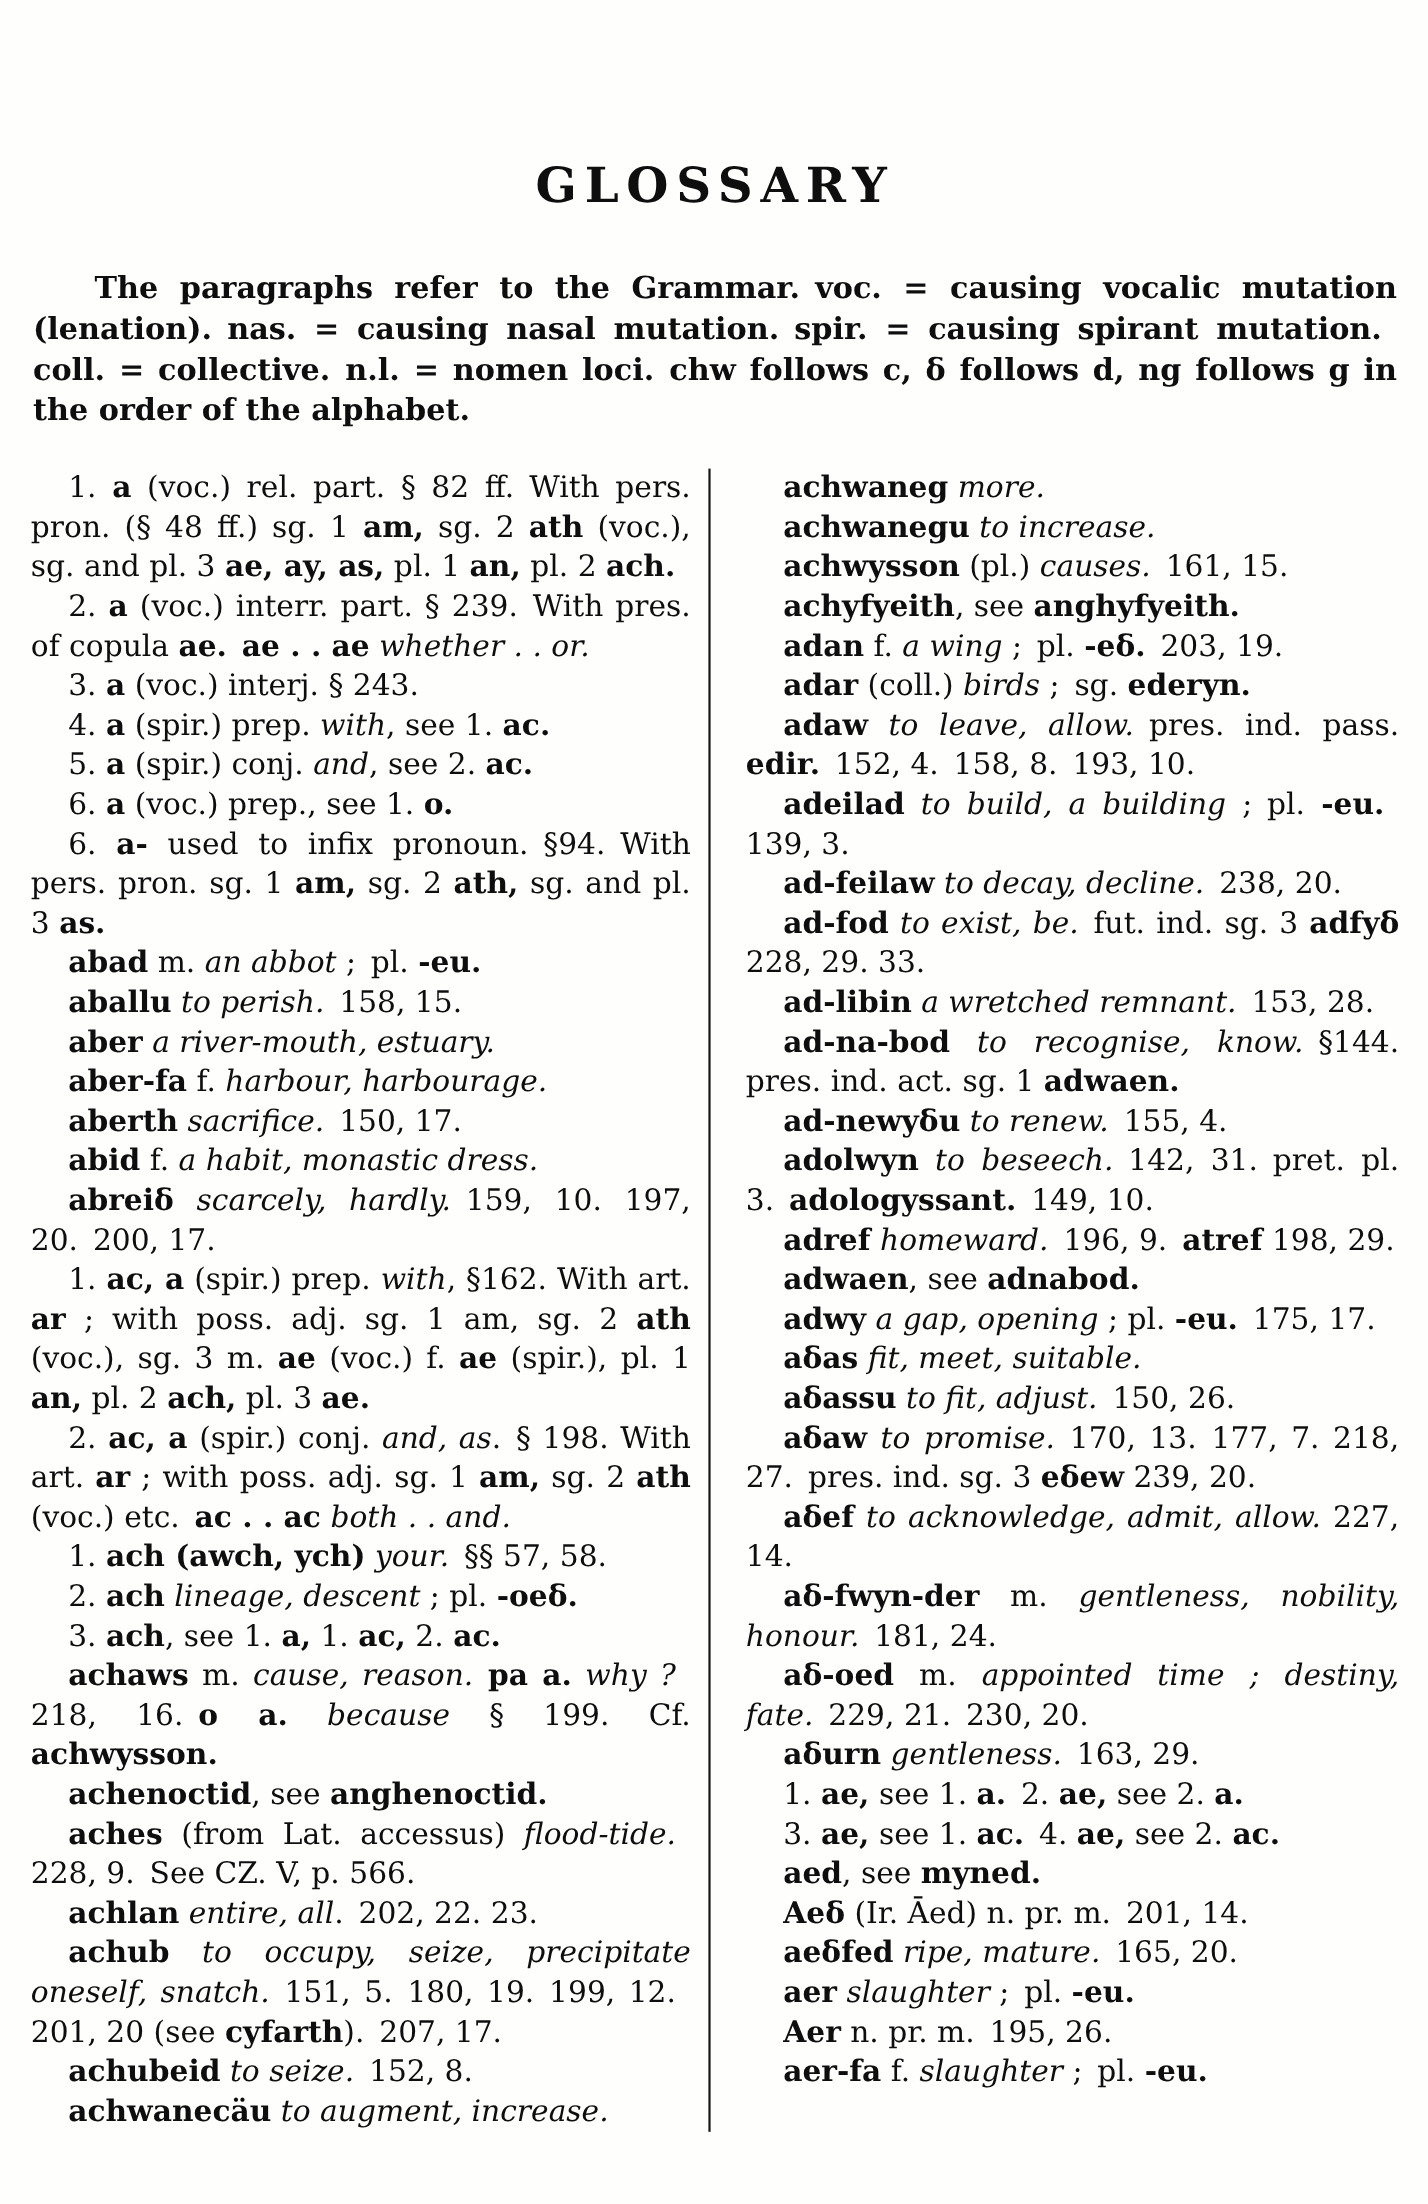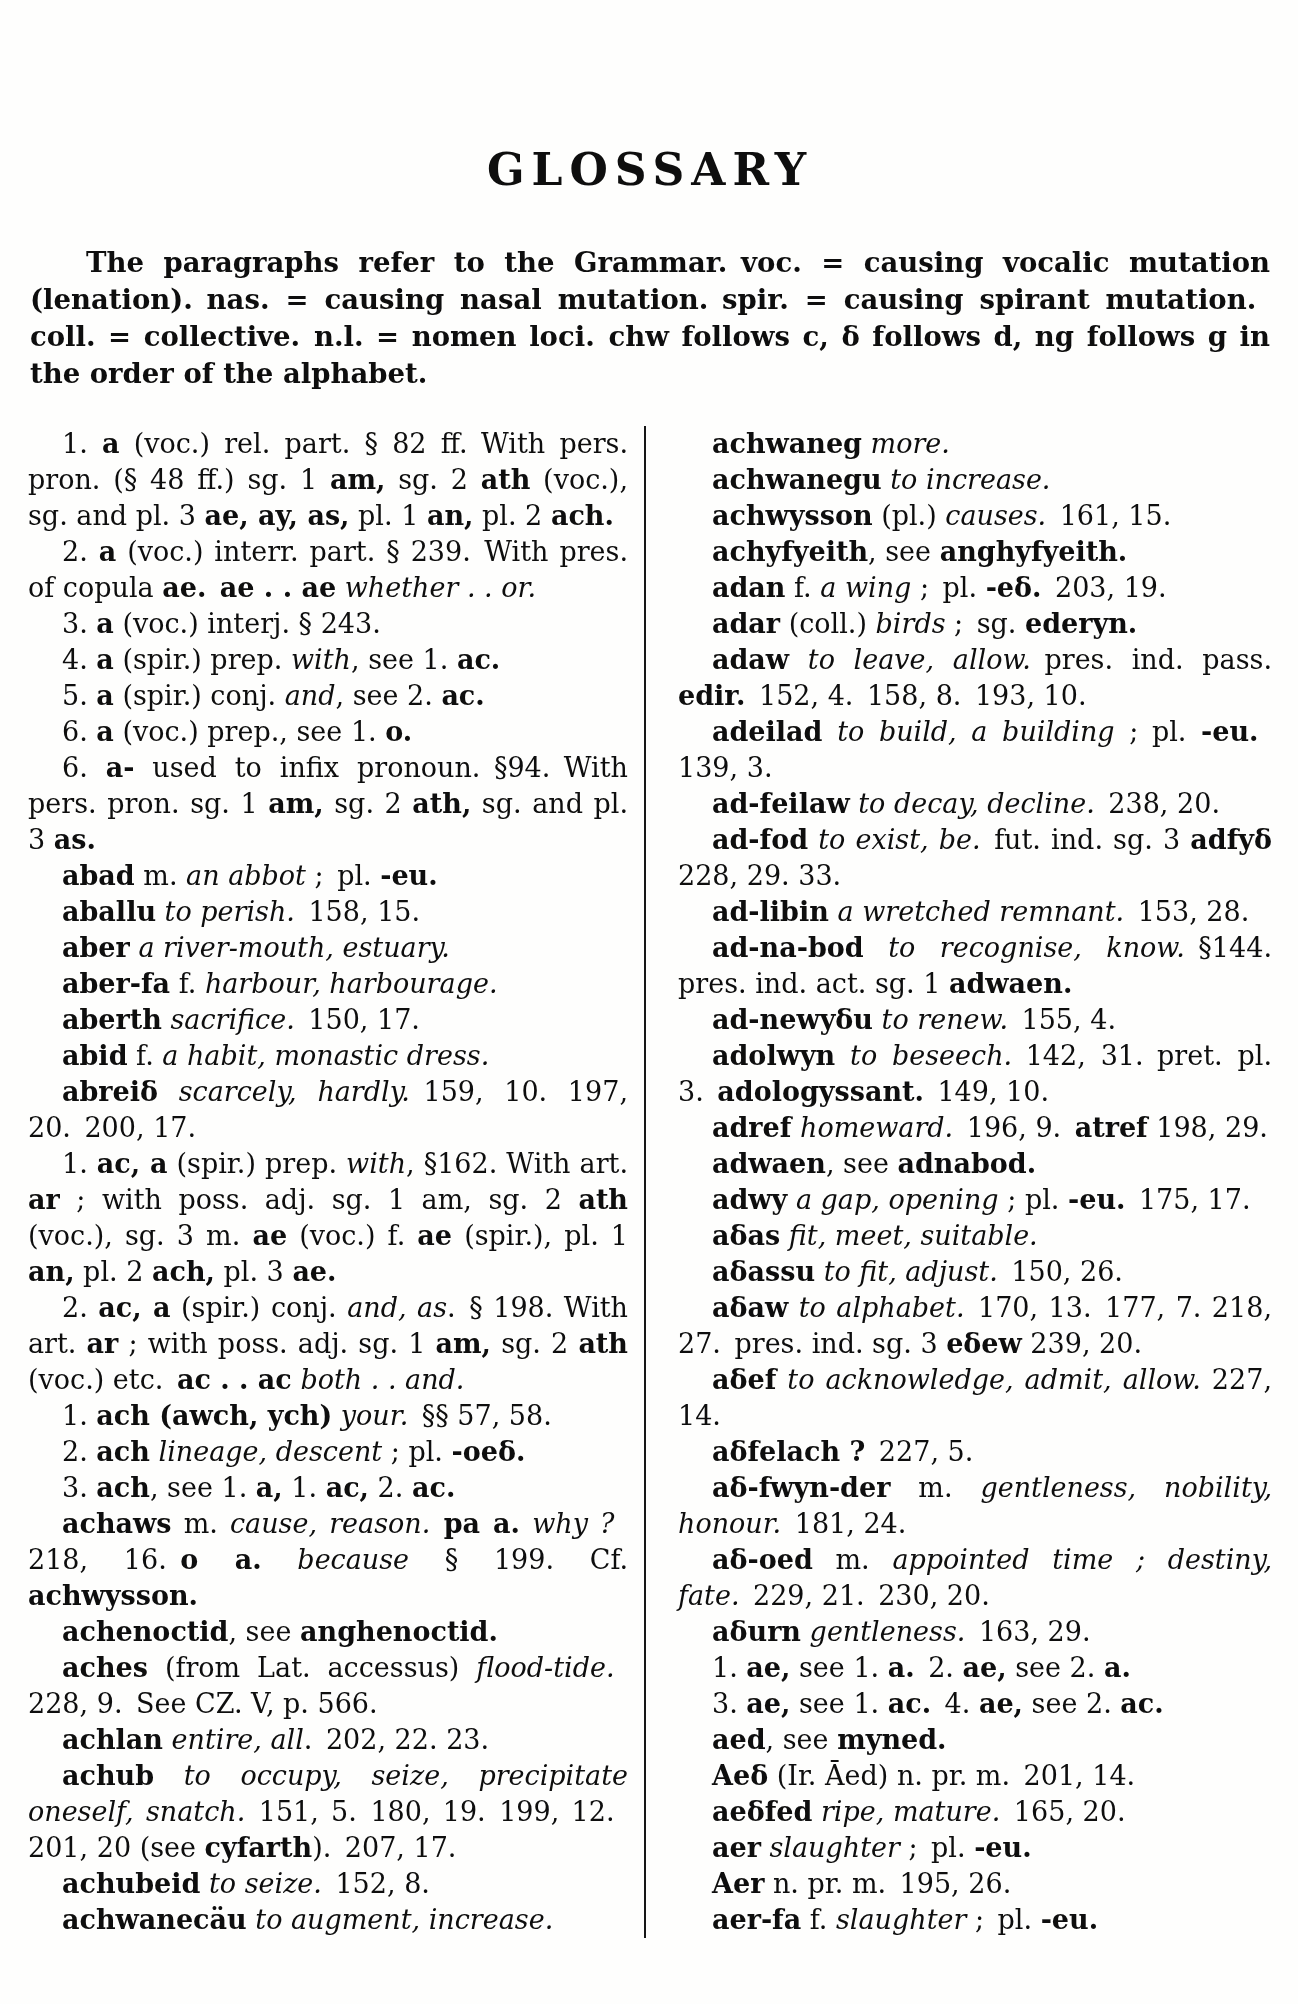--- a/index.html
+++ b/index.html
@@ -110,23 +110,22 @@
         <p class="entry"><span class="sg-b">ad-fod</span><span class="sg-n"> </span><span class="sg-i">to exist, be.</span><span class="sg-n"> fut. ind. sg. 3 </span><span class="sg-b">adfyδ</span><span class="sg-n"> 228, 29. 33.</span></p>
         <p class="entry"><span class="sg-b">ad-libin</span><span class="sg-n"> </span><span class="sg-i">a wretched remnant.</span><span class="sg-n"> 153, 28.</span></p>
         <p class="entry"><span class="sg-b">ad-na-bod</span><span class="sg-n"> </span><span class="sg-i">to recognise, know.</span><span class="sg-n"> §144. pres. ind. act. sg. 1 </span><span class="sg-b">adwaen.</span></p>
         <p class="entry"><span class="sg-b">ad-newyδu</span><span class="sg-n"> </span><span class="sg-i">to renew.</span><span class="sg-n"> 155, 4.</span></p>
         <p class="entry"><span class="sg-b">adolwyn</span><span class="sg-n"> </span><span class="sg-i">to beseech.</span><span class="sg-n"> 142, 31. pret. pl. 3. </span><span class="sg-b">adologyssant.</span><span class="sg-n"> 149, 10.</span></p>
         <p class="entry"><span class="sg-b">adref</span><span class="sg-n"> </span><span class="sg-i">homeward.</span><span class="sg-n"> 196, 9. </span><span class="sg-b">atref</span><span class="sg-n"> 198, 29.</span></p>
         <p class="entry"><span class="sg-b">adwaen</span><span class="sg-n">, see </span><span class="sg-b">adnabod.</span></p>
         <p class="entry"><span class="sg-b">adwy</span><span class="sg-n"> </span><span class="sg-i">a gap, opening</span><span class="sg-n"> ; pl. </span><span class="sg-b">-eu.</span><span class="sg-n"> 175, 17.</span></p>
         <p class="entry"><span class="sg-b">aδas</span><span class="sg-n"> </span><span class="sg-i">fit, meet, suitable.</span></p>
         <p class="entry"><span class="sg-b">aδassu</span><span class="sg-n"> </span><span class="sg-i">to fit, adjust.</span><span class="sg-n"> 150, 26.</span></p>
-        <p class="entry"><span class="sg-b">aδaw</span><span class="sg-n"> </span><span class="sg-i">to alphabet.</span><span class="sg-n"> 170, 13. 177, 7. 218, 27. pres. ind. sg. 3 </span><span class="sg-b">eδew</span><span class="sg-n"> 239, 20.</span></p>
+        <p class="entry"><span class="sg-b">aδaw</span><span class="sg-n"> </span><span class="sg-i">to promise.</span><span class="sg-n"> 170, 13. 177, 7. 218, 27. pres. ind. sg. 3 </span><span class="sg-b">eδew</span><span class="sg-n"> 239, 20.</span></p>
         <p class="entry"><span class="sg-b">aδef</span><span class="sg-n"> </span><span class="sg-i">to acknowledge, admit, allow.</span><span class="sg-n"> 227, 14.</span></p>
-        <p class="entry"><span class="sg-b">aδfelach ?</span><span class="sg-n"> 227, 5.</span></p>
         <p class="entry"><span class="sg-b">aδ-fwyn-der</span><span class="sg-n"> m. </span><span class="sg-i">gentleness, nobility, honour.</span><span class="sg-n"> 181, 24.</span></p>
         <p class="entry"><span class="sg-b">aδ-oed</span><span class="sg-n"> m. </span><span class="sg-i">appointed time ; destiny, fate.</span><span class="sg-n"> 229, 21. 230, 20.</span></p>
         <p class="entry"><span class="sg-b">aδurn</span><span class="sg-n"> </span><span class="sg-i">gentleness.</span><span class="sg-n"> 163, 29.</span></p>
         <p class="entry"><span class="sg-n">1. </span><span class="sg-b">ae,</span><span class="sg-n"> see 1. </span><span class="sg-b">a.</span><span class="sg-n"> 2. </span><span class="sg-b">ae,</span><span class="sg-n"> see 2. </span><span class="sg-b">a.</span></p>
         <p class="entry"><span class="sg-n">3. </span><span class="sg-b">ae,</span><span class="sg-n"> see 1. </span><span class="sg-b">ac.</span><span class="sg-n"> 4. </span><span class="sg-b">ae,</span><span class="sg-n"> see 2. </span><span class="sg-b">ac.</span></p>
         <p class="entry"><span class="sg-b">aed</span><span class="sg-n">, see </span><span class="sg-b">myned.</span></p>
         <p class="entry"><span class="sg-b">Aeδ</span><span class="sg-n"> (Ir. Āed) n. pr. m. 201, 14.</span></p>
         <p class="entry"><span class="sg-b">aeδfed</span><span class="sg-n"> </span><span class="sg-i">ripe, mature.</span><span class="sg-n"> 165, 20.</span></p>
         <p class="entry"><span class="sg-b">aer</span><span class="sg-n"> </span><span class="sg-i">slaughter</span><span class="sg-n"> ; pl. </span><span class="sg-b">-eu.</span></p>
         <p class="entry"><span class="sg-b">Aer</span><span class="sg-n"> n. pr. m. 195, 26.</span></p>

